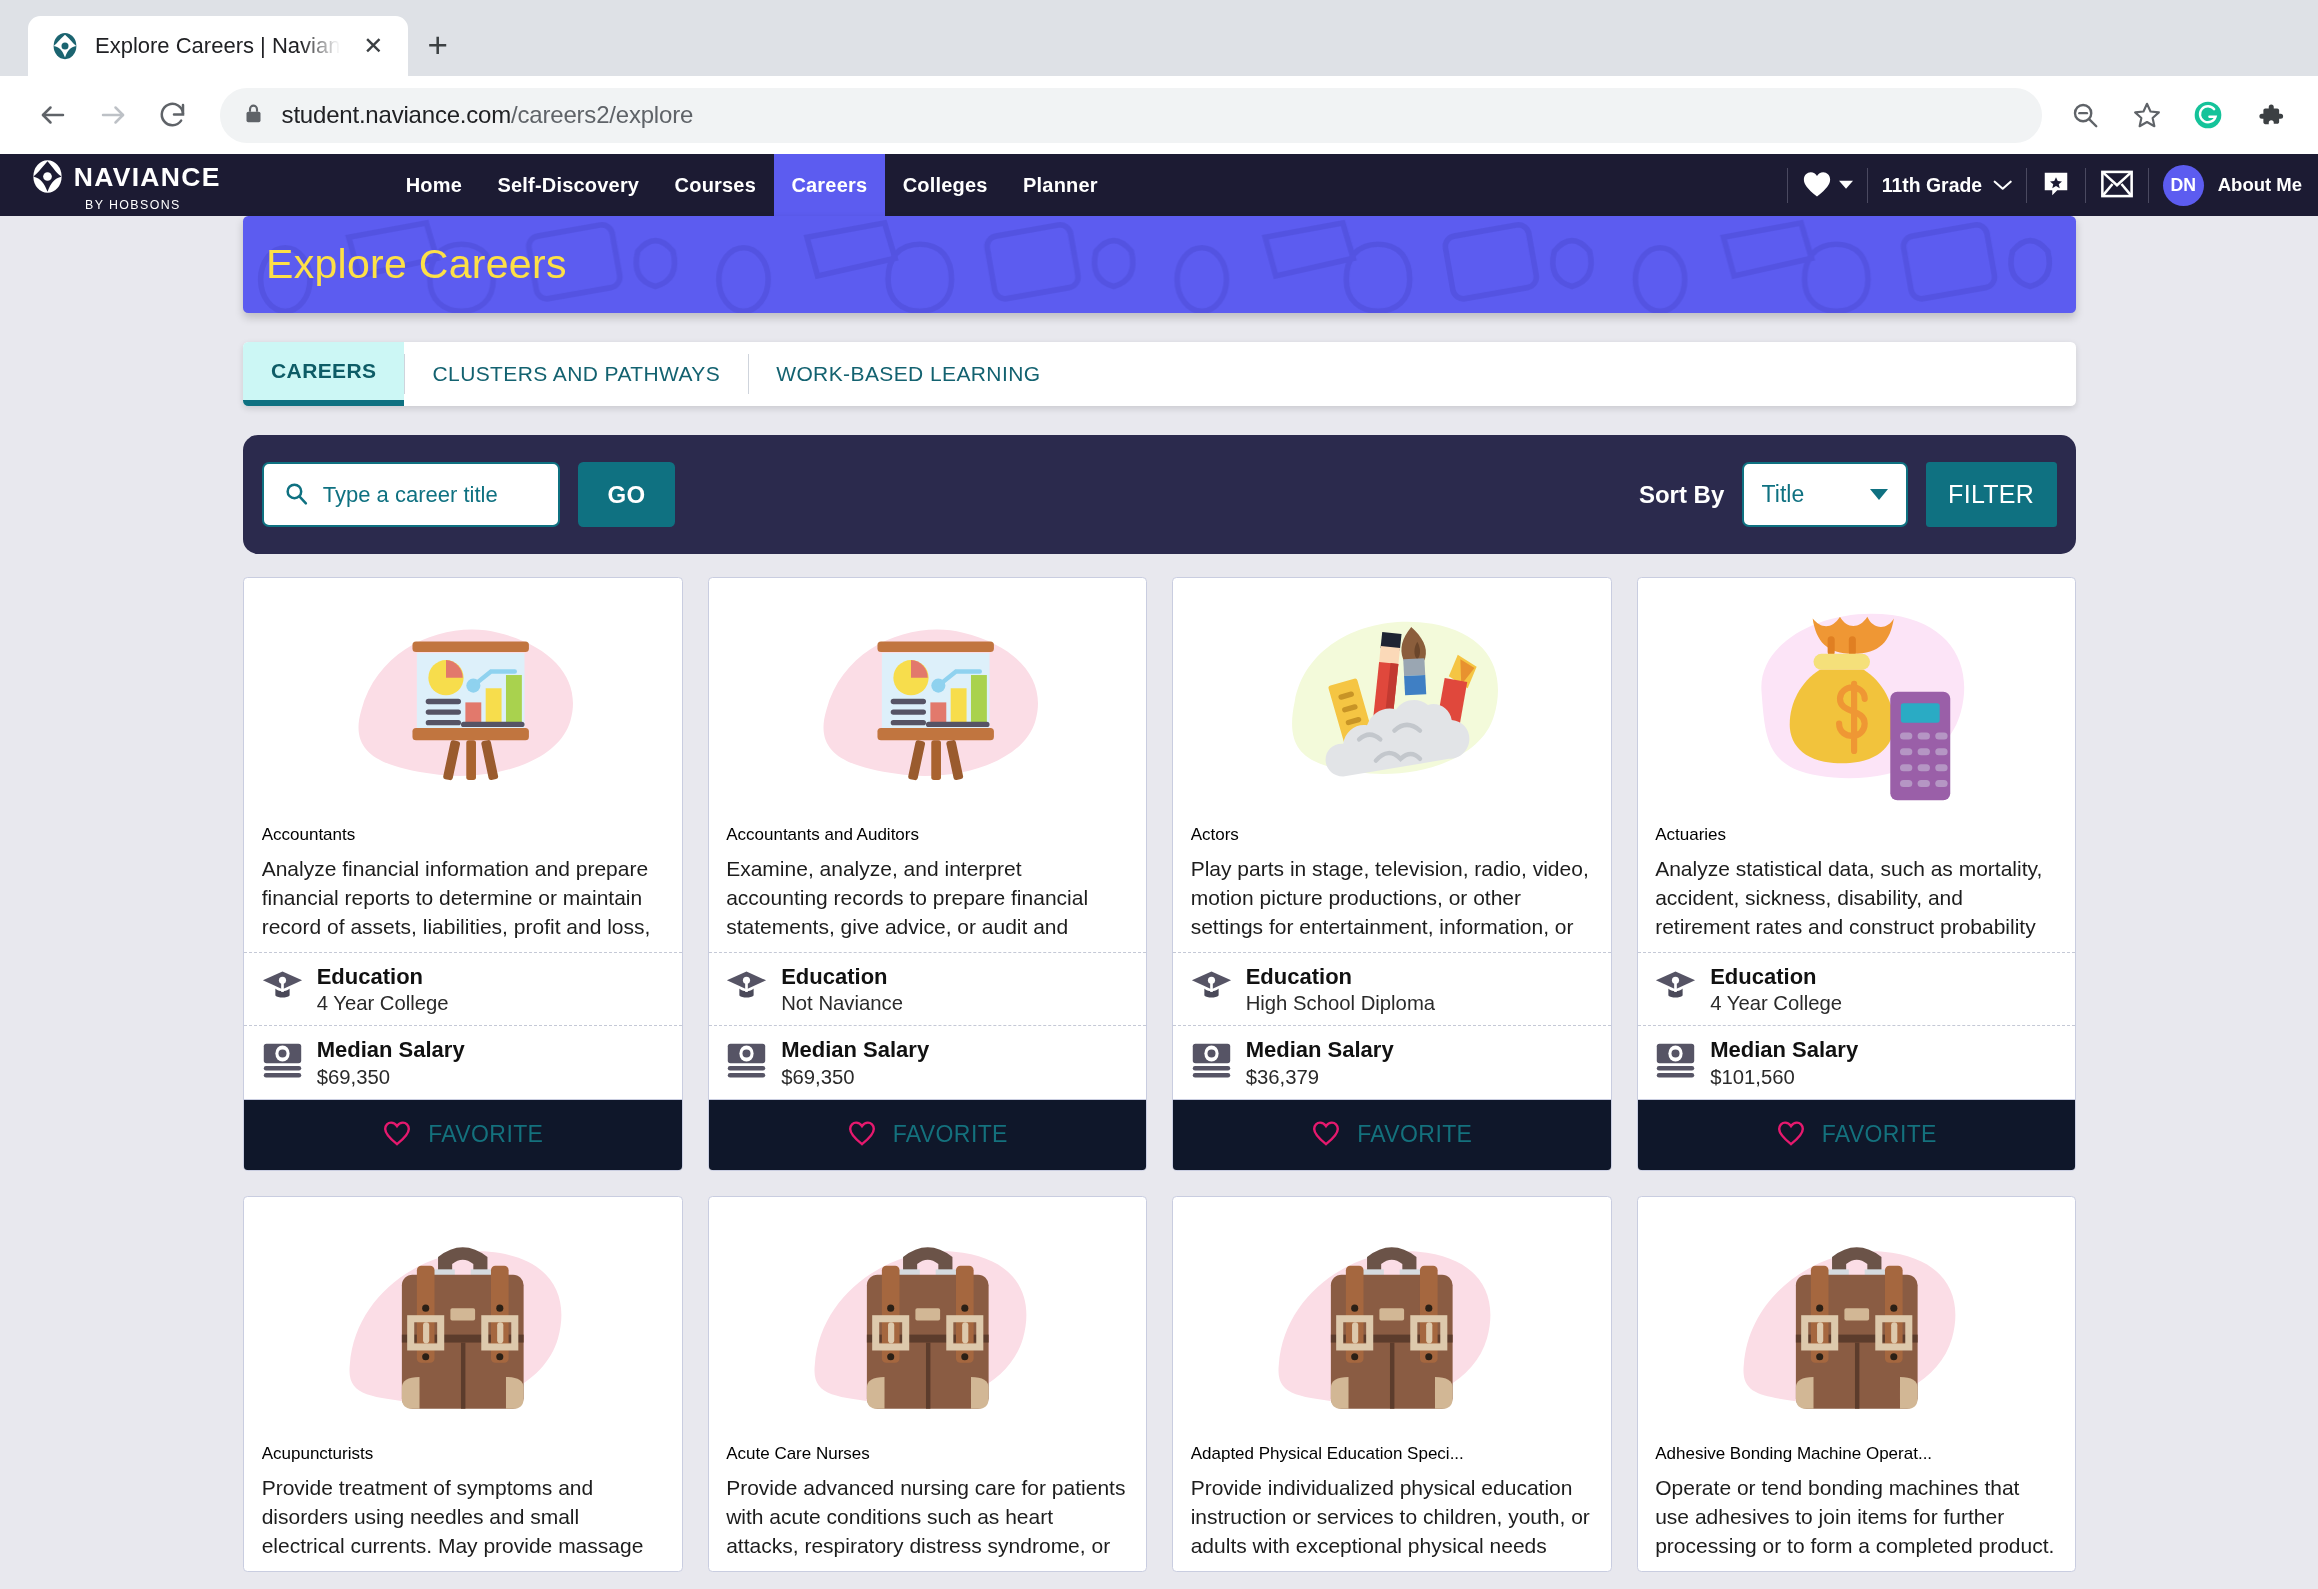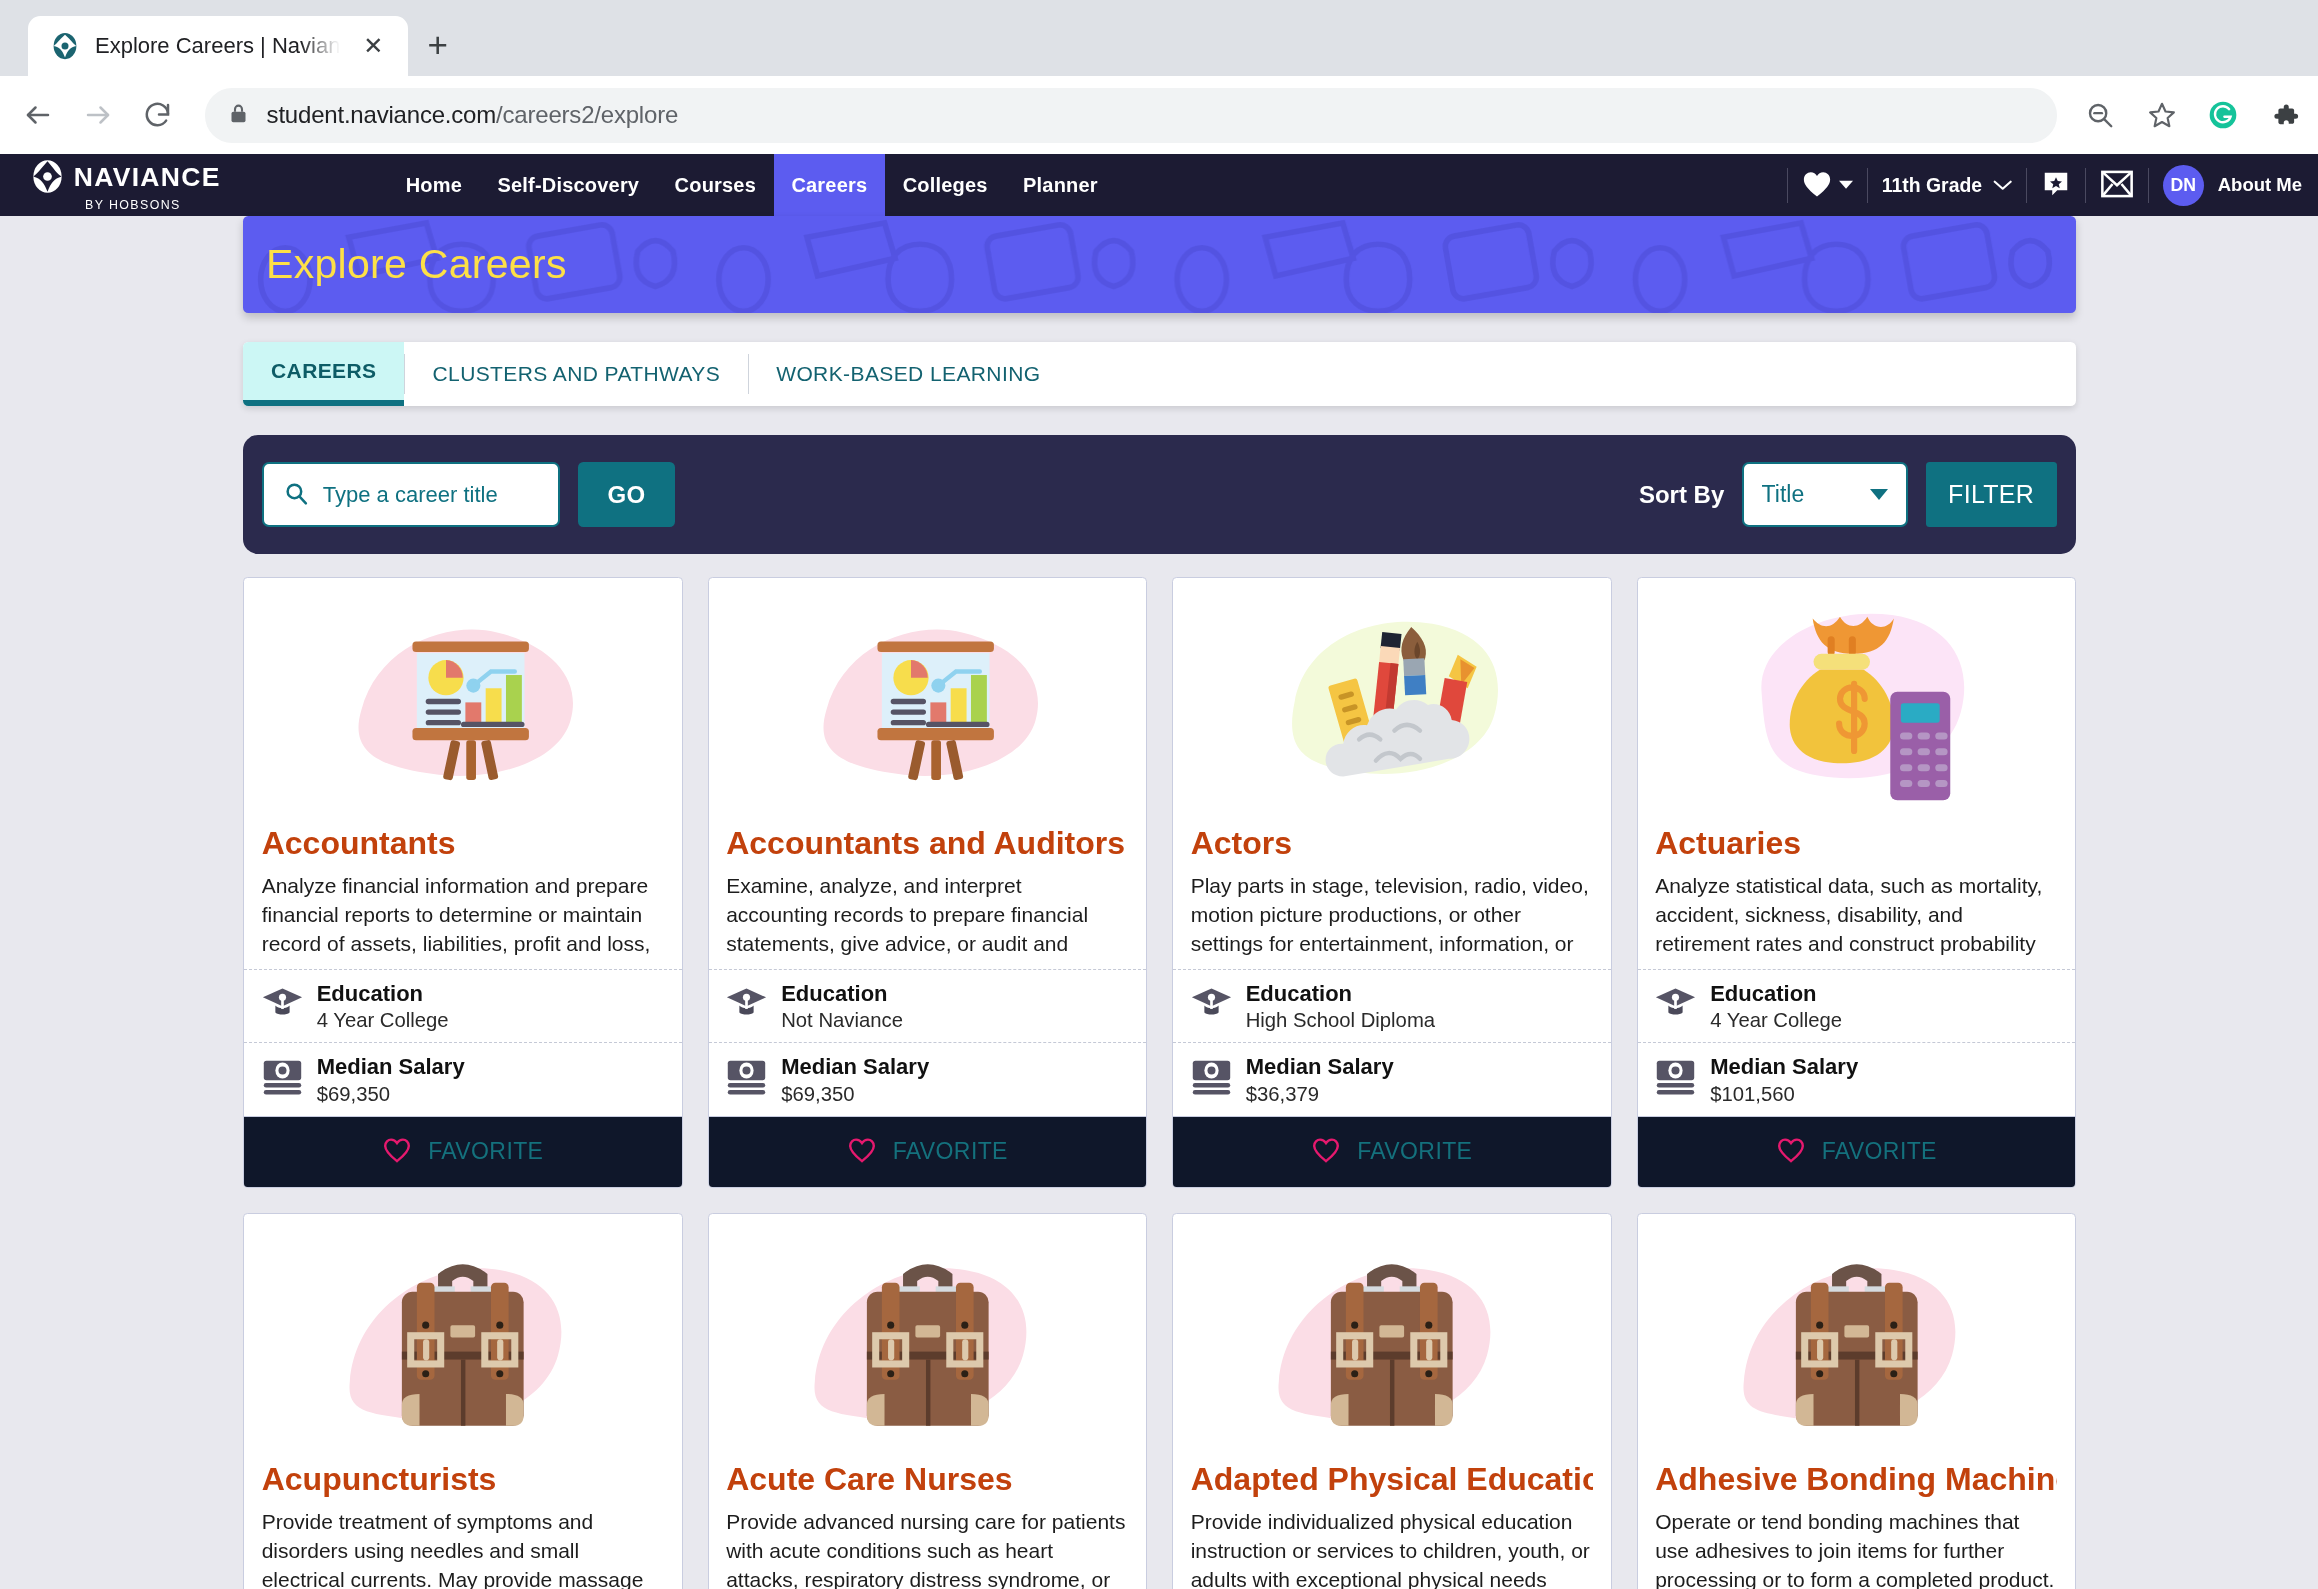--- a/index.html
+++ b/index.html
@@ -23,21 +23,21 @@
   .tab-favicon { width: 28px; height: 28px; flex: 0 0 28px; position: relative; }
   .tab-title {
     font-size: 22px; color: #202124; white-space: nowrap;
     overflow: hidden; flex: 1;
     -webkit-mask-image: linear-gradient(to right, #000 84%, transparent 100%);
             mask-image: linear-gradient(to right, #000 84%, transparent 100%);
   }
   .tab-close { font-size: 24px; color: #3c4043; line-height: 1; padding: 3.5px 7px; }
   .newtab { font-size: 35px; color: #3c4043; margin-left: 19.4px; margin-bottom: 10.6px; font-weight: 300; }
 
-  .toolbar { height: 78px; background: #fff; display: flex; align-items: center; padding: 0 10px; gap: 5.3px; }
+  .toolbar { height: 78px; background: #fff; display: flex; align-items: center; padding: 0 25px; gap: 5.3px; }
   .navbtn { width: 55px; height: 55px; display: flex; align-items: center; justify-content: center;
             color: #5f6368; font-size: 30px; }
   .navbtn.fwd { color: #bdc1c6; }
   .omnibox {
     flex: 1; height: 55px; background: #f1f3f4; border-radius: 27px;
     display: flex; align-items: center; padding: 0 23px; margin: 0 14px;
     gap: 17.7px;
   }
   .omnibox .url { font-size: 24px; color: #202124; letter-spacing: -0.2px; }
   .omnibox .url .dim { color: #5f6368; }
@@ -141,21 +141,21 @@
     grid-template-columns: repeat(4, 1fr); gap: 25px;
   }
   .card {
     background: #fff; border: 1.8px solid #c9cde0; border-radius: 4.4px;
     display: flex; flex-direction: column; overflow: hidden;
   }
   .card-art { height: 247px; position: relative; overflow: hidden; }
   .card-art svg { position: absolute; inset: 0; width: 100%; height: 100%; }
   .card-body { padding: 0 17.7px 5.3px; }
   .card-title {
-    font-size: 32px; font-weight: 700; color: #c2410c; margin-bottom: 8.8px;
+    font-size: 17px; font-weight: 400; color: #000000; margin-bottom: 8.8px;
     white-space: nowrap; overflow: hidden;
   }
   .card-desc { font-size: 21px; line-height: 29px; color: #1d1d1d; height: 93px; overflow: hidden; }
   .card-stat {
     border-top: 1.8px dashed #c5c9d6; padding: 10.6px 17.7px 8.8px;
     display: flex; align-items: flex-start; gap: 14px;
   }
   .stat-ic { width: 41px; height: 39px; flex: 0 0 41px; margin-top: 3.5px; }
   .stat-label { font-size: 22px; font-weight: 700; color: #111; line-height: 26.5px; }
   .stat-value { font-size: 20.3px; color: #2a2a2a; line-height: 26.5px; }

